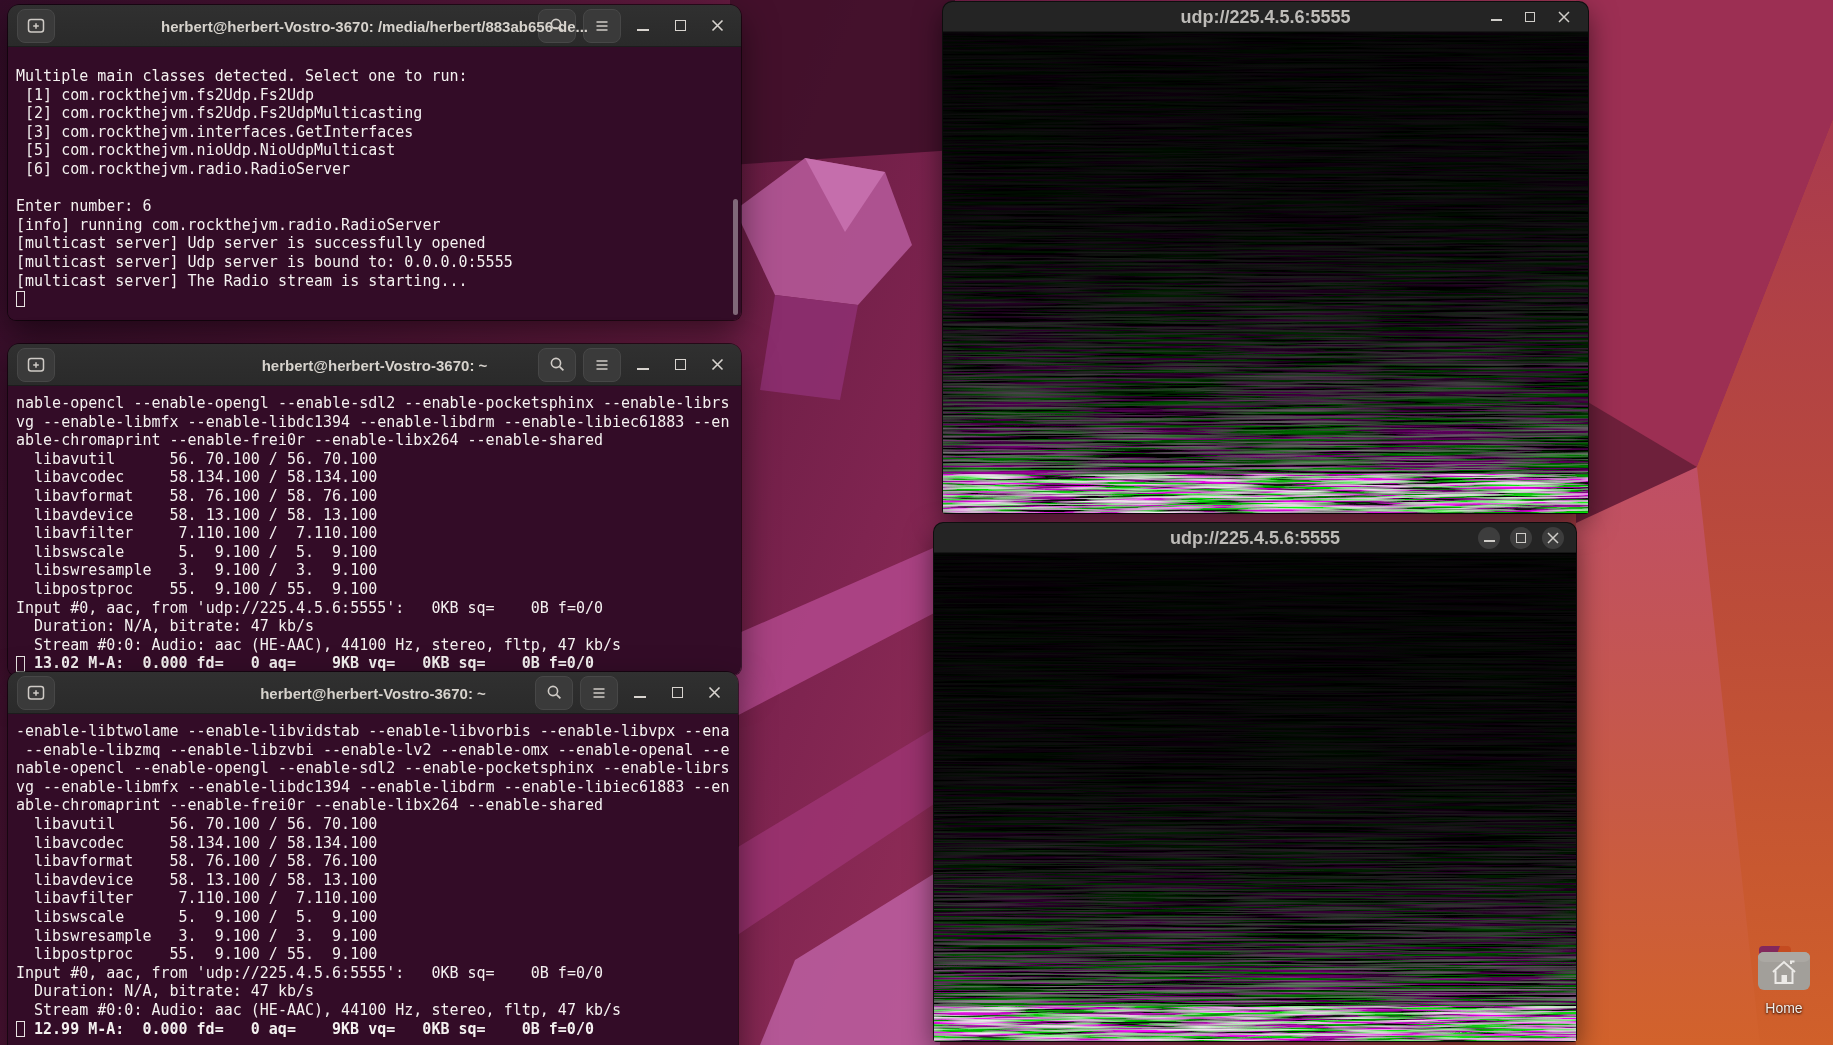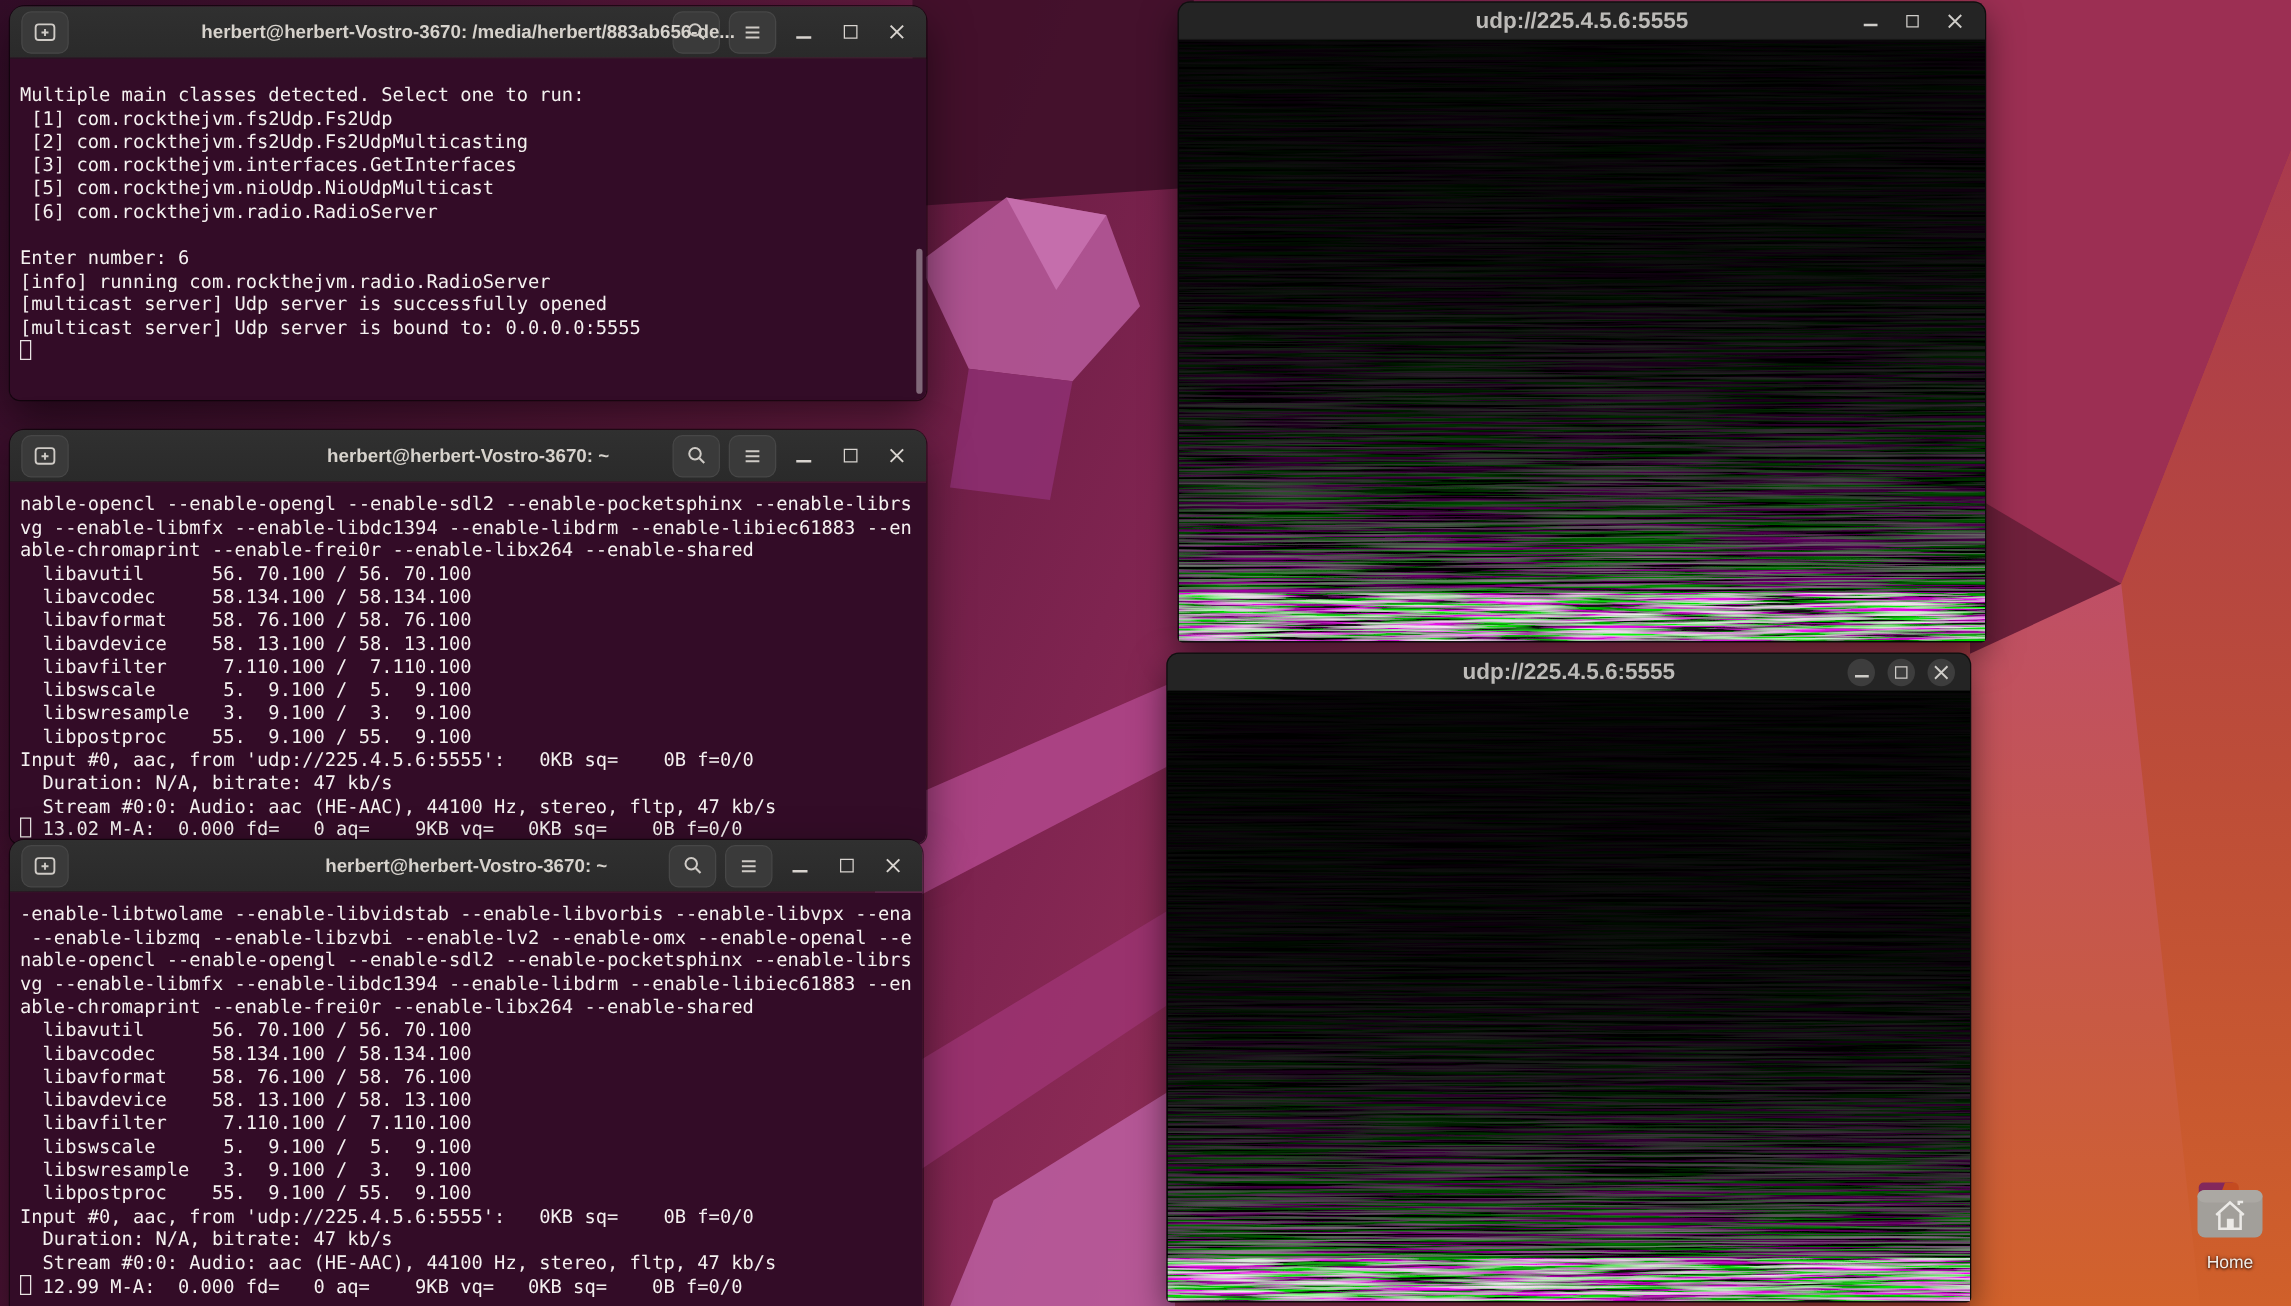--- a/index.html
+++ b/index.html
@@ -25,21 +25,21 @@
   .hb-right { margin-left:auto; display:flex; align-items:center; gap:7px; }
   .wc { width:30px; height:30px; display:flex; align-items:center; justify-content:center; }
   .g-min { width:12px; height:2px; background:#d8d4cf; margin-top:8px; }
   .g-max { width:11px; height:11px; border:1.5px solid #d8d4cf; }
 
   .term-body { position:absolute; left:0; right:0; top:42px; bottom:0;
                background:#330c27; border-radius:0 0 8px 8px; overflow:hidden;
                font-family:"DejaVu Sans Mono","Liberation Mono",monospace;
                font-size:15px; line-height:18.6px; color:#f4f1f0; padding:8px 0 0 8px; }
   .term-line { white-space:pre; height:18.6px; }
-  .cursor-row { white-space:pre; height:18.6px; display:flex; align-items:flex-start; }
+  .cursor-row { white-space:pre; height:18.6px; display:flex; align-items:center;font-weight:bold; }
   .cursor { display:inline-block; width:9px; height:16px; border:1.4px solid #e8e4e2;
             margin-right:0; flex:none; }
   .scrollbar { position:absolute; right:3px; width:5px; border-radius:3px;
                background:rgba(255,255,255,.38); }
 
   
   .udp-win { position:absolute; border-radius:9px 9px 3px 3px;
              box-shadow:0 10px 28px rgba(0,0,0,.55), 0 0 0 1px #111; background:#000; }
   .udp-titlebar { position:relative; height:30px; background:#242424; border-radius:9px 9px 0 0;
                   display:flex; align-items:center; border-bottom:1px solid #161616; }
@@ -134,20 +134,21 @@
           <div class="term-line"> [1] com.rockthejvm.fs2Udp.Fs2Udp</div>
           <div class="term-line"> [2] com.rockthejvm.fs2Udp.Fs2UdpMulticasting</div>
           <div class="term-line"> [3] com.rockthejvm.interfaces.GetInterfaces</div>
           <div class="term-line"> [5] com.rockthejvm.nioUdp.NioUdpMulticast</div>
           <div class="term-line"> [6] com.rockthejvm.radio.RadioServer</div>
           <div class="term-line"></div>
           <div class="term-line">Enter number: 6</div>
           <div class="term-line">[info] running com.rockthejvm.radio.RadioServer</div>
           <div class="term-line">[multicast server] Udp server is successfully opened</div>
           <div class="term-line">[multicast server] Udp server is bound to: 0.0.0.0:5555</div>
+          <div class="term-line">[multicast server] The Radio stream is starting...</div>
         </div>
       <div class="cursor-row"><span class="cursor"></span><span style="white-space:pre;"></span></div>
       <div class="scrollbar" style="top:152px; height:116px;"></div>
     </div>
   </div>
 
   <div class="win" style="left:8px; top:344px; width:733px; height:331px;">
     <div class="headerbar">
       <div class="hb-btn">
         <svg width="19" height="18" viewBox="0 0 19 18">

